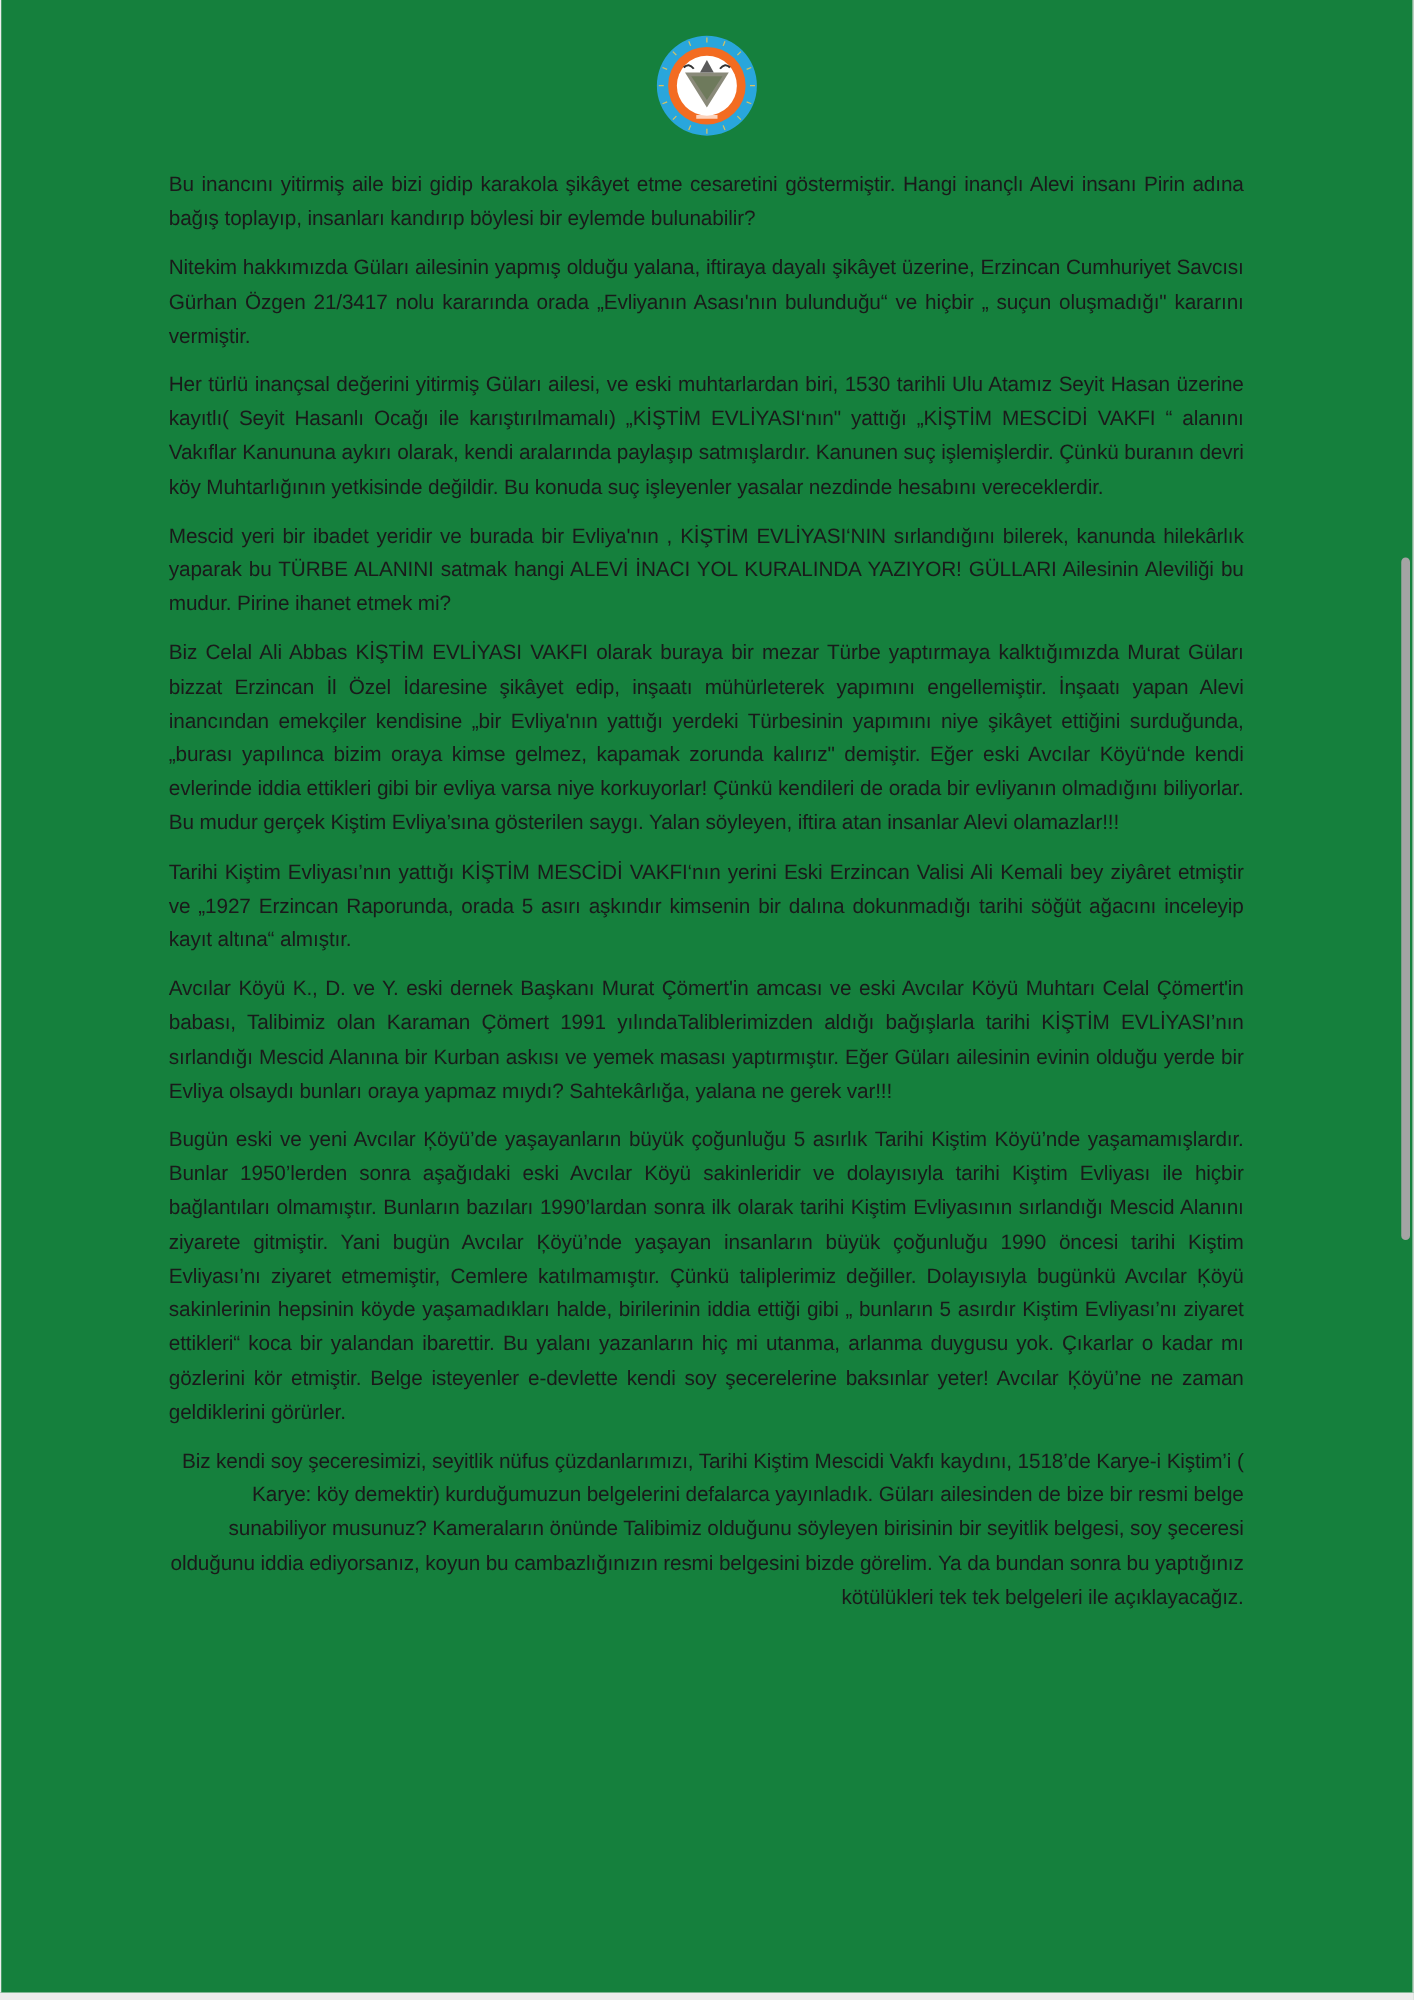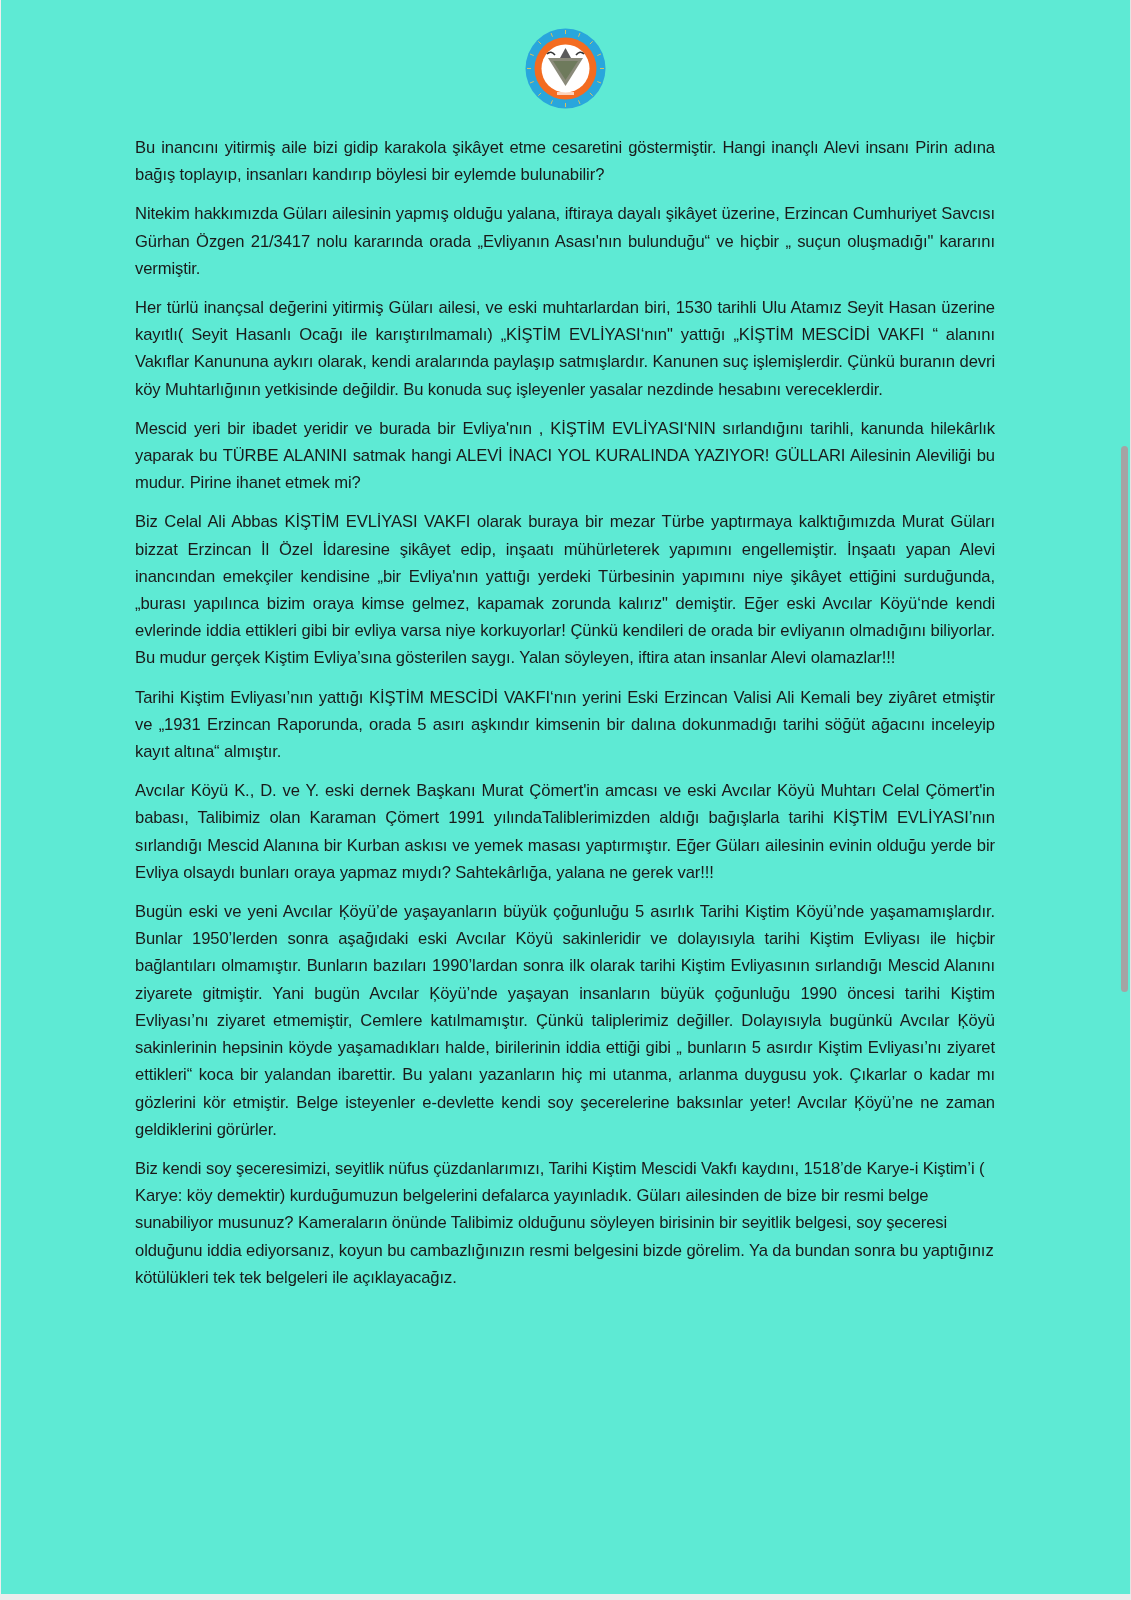--- a/index.html
+++ b/index.html
@@ -13,21 +13,21 @@
       position: relative;
       overflow: hidden;
       font-family: "Liberation Sans", "DejaVu Sans", sans-serif;
     }
     .page {
       position: absolute;
       left: 0;
       top: 0;
       width: 1129px;
       height: 1594px;
-      background: #5eead4;
+      background: #15803d;
       border-right: 1px solid #e4e4e4;
       border-left: 1px solid #eeeeee;
     }
     .logo {
       position: absolute;
       left: 524px;
       top: 28px;
       width: 81px;
       height: 81px;
     }
@@ -40,21 +40,21 @@
       font-size: 16.6px;
       line-height: 27.2px;
       letter-spacing: -0.1px;
     }
     .content p {
       margin: 0 0 12px 0;
       text-align: justify;
       text-justify: inter-word;
     }
     .content p.last {
-      text-align: left;
+      text-align: right;
     }
     .scrollbar {
       position: absolute;
       left: 1121px;
       top: 446px;
       width: 7px;
       height: 546px;
       background: #a4a4a4;
       border-radius: 4px;
     }
@@ -99,23 +99,23 @@
       <path d="M59 26 Q55 22 51 27" stroke="#333" stroke-width="1.6" fill="none"></path>
 
       <rect x="32" y="64" width="17" height="3" fill="#ffffff" opacity="0.7"></rect>
     </svg>
   </div>
 
   <div class="content">
     <p>Bu inancını yitirmiş aile bizi gidip karakola şikâyet etme cesaretini göstermiştir. Hangi inançlı Alevi insanı Pirin adına bağış toplayıp,  insanları kandırıp böylesi bir eylemde bulunabilir?</p>
     <p>Nitekim hakkımızda Güları ailesinin yapmış olduğu yalana, iftiraya dayalı şikâyet üzerine, Erzincan Cumhuriyet Savcısı Gürhan Özgen 21/3417 nolu kararında orada „Evliyanın Asası'nın bulunduğu“ ve hiçbir „ suçun oluşmadığı" kararını vermiştir.</p>
     <p>Her türlü inançsal değerini yitirmiş Güları ailesi,  ve eski muhtarlardan biri, 1530 tarihli Ulu Atamız Seyit Hasan üzerine kayıtlı( Seyit Hasanlı  Ocağı ile karıştırılmamalı) „KİŞTİM EVLİYASI‘nın" yattığı „KİŞTİM MESCİDİ VAKFI “ alanını Vakıflar Kanununa aykırı olarak, kendi aralarında paylaşıp satmışlardır. Kanunen suç işlemişlerdir. Çünkü buranın devri köy Muhtarlığının yetkisinde değildir. Bu konuda suç işleyenler yasalar nezdinde hesabını vereceklerdir.</p>
-    <p>Mescid yeri bir ibadet yeridir ve burada bir Evliya'nın   , KİŞTİM EVLİYASI‘NIN sırlandığını tarihli, kanunda hilekârlık yaparak bu TÜRBE ALANINI satmak hangi ALEVİ İNACI YOL KURALINDA   YAZIYOR! GÜLLARI  Ailesinin Aleviliği bu mudur. Pirine ihanet etmek mi?</p>
+    <p>Mescid yeri bir ibadet yeridir ve burada bir Evliya'nın   , KİŞTİM EVLİYASI‘NIN sırlandığını bilerek, kanunda hilekârlık yaparak bu TÜRBE ALANINI satmak hangi ALEVİ İNACI YOL KURALINDA   YAZIYOR! GÜLLARI  Ailesinin Aleviliği bu mudur. Pirine ihanet etmek mi?</p>
     <p>Biz Celal Ali Abbas KİŞTİM EVLİYASI VAKFI olarak buraya bir mezar Türbe yaptırmaya kalktığımızda Murat Güları bizzat  Erzincan İl Özel İdaresine şikâyet edip, inşaatı mühürleterek yapımını engellemiştir. İnşaatı yapan Alevi inancından emekçiler  kendisine „bir Evliya'nın yattığı yerdeki  Türbesinin yapımını niye şikâyet   ettiğini surduğunda, „burası yapılınca bizim oraya kimse gelmez, kapamak zorunda kalırız" demiştir. Eğer  eski Avcılar Köyü‘nde kendi evlerinde iddia ettikleri gibi bir evliya varsa niye korkuyorlar! Çünkü kendileri de orada bir evliyanın olmadığını biliyorlar. Bu mudur gerçek Kiştim Evliya’sına gösterilen saygı. Yalan söyleyen, iftira atan insanlar Alevi olamazlar!!!</p>
-    <p>Tarihi Kiştim Evliyası’nın yattığı   KİŞTİM MESCİDİ  VAKFI‘nın yerini Eski Erzincan Valisi Ali Kemali bey ziyâret etmiştir  ve „1931 Erzincan Raporunda, orada 5 asırı  aşkındır kimsenin bir dalına dokunmadığı tarihi söğüt ağacını inceleyip kayıt altına“ almıştır.</p>
+    <p>Tarihi Kiştim Evliyası’nın yattığı   KİŞTİM MESCİDİ  VAKFI‘nın yerini Eski Erzincan Valisi Ali Kemali bey ziyâret etmiştir  ve „1927 Erzincan Raporunda, orada 5 asırı  aşkındır kimsenin bir dalına dokunmadığı tarihi söğüt ağacını inceleyip kayıt altına“ almıştır.</p>
     <p> Avcılar Köyü K., D. ve Y.  eski dernek Başkanı Murat Çömert'in amcası ve eski Avcılar Köyü Muhtarı Celal Çömert'in babası,  Talibimiz  olan Karaman Çömert  1991 yılındaTaliblerimizden aldığı bağışlarla tarihi KİŞTİM EVLİYASI’nın sırlandığı  Mescid Alanına bir Kurban askısı ve yemek masası yaptırmıştır. Eğer Güları ailesinin  evinin olduğu  yerde  bir Evliya olsaydı bunları oraya yapmaz mıydı? Sahtekârlığa, yalana ne gerek var!!!</p>
     <p>Bugün eski ve yeni Avcılar Ķöyü’de yaşayanların büyük çoğunluğu 5 asırlık Tarihi Kiştim Köyü’nde yaşamamışlardır. Bunlar 1950’lerden sonra aşağıdaki eski Avcılar Köyü sakinleridir ve dolayısıyla tarihi Kiştim Evliyası ile hiçbir bağlantıları olmamıştır. Bunların bazıları 1990’lardan sonra ilk olarak tarihi Kiştim Evliyasının sırlandığı  Mescid Alanını  ziyarete gitmiştir. Yani bugün Avcılar Ķöyü’nde yaşayan insanların büyük çoğunluğu 1990 öncesi tarihi Kiştim Evliyası’nı ziyaret etmemiştir, Cemlere katılmamıştır.  Çünkü taliplerimiz değiller. Dolayısıyla bugünkü Avcılar Ķöyü sakinlerinin  hepsinin köyde yaşamadıkları   halde,  birilerinin iddia ettiği gibi „ bunların  5 asırdır  Kiştim Evliyası’nı ziyaret ettikleri“ koca bir yalandan ibarettir. Bu yalanı yazanların hiç mi utanma, arlanma duygusu yok. Çıkarlar o kadar mı gözlerini kör etmiştir. Belge isteyenler e-devlette kendi soy şecerelerine baksınlar yeter! Avcılar Ķöyü’ne ne zaman geldiklerini görürler.</p>
     <p class="last"> Biz kendi soy şeceresimizi, seyitlik nüfus çüzdanlarımızı, Tarihi Kiştim Mescidi Vakfı  kaydını, 1518’de Karye-i Kiştim’i ( Karye: köy demektir) kurduğumuzun belgelerini defalarca yayınladık. Güları ailesinden de bize bir resmi belge sunabiliyor musunuz? Kameraların önünde Talibimiz olduğunu söyleyen birisinin bir seyitlik belgesi, soy şeceresi olduğunu iddia ediyorsanız, koyun bu cambazlığınızın  resmi belgesini bizde görelim. Ya da bundan sonra bu yaptığınız kötülükleri tek tek belgeleri ile açıklayacağız.</p>
   </div>
 
 </div>
 
 <div class="scrollbar"></div>
 
 </body></html>

